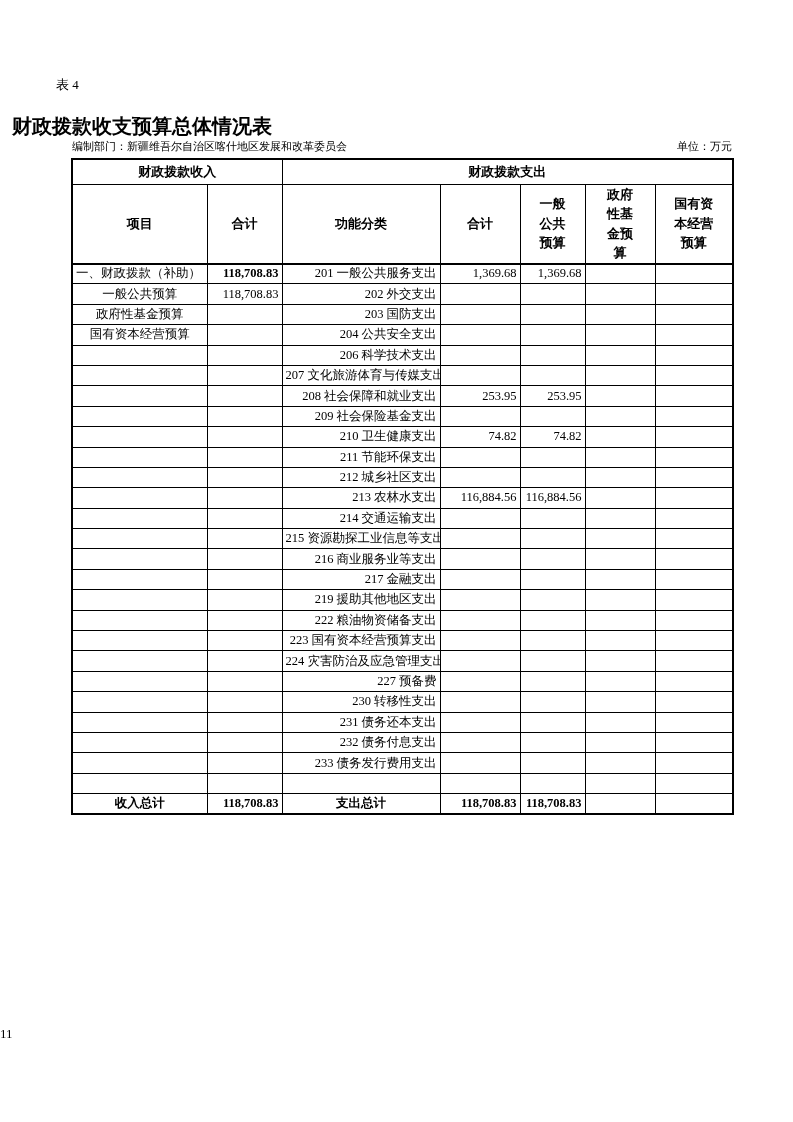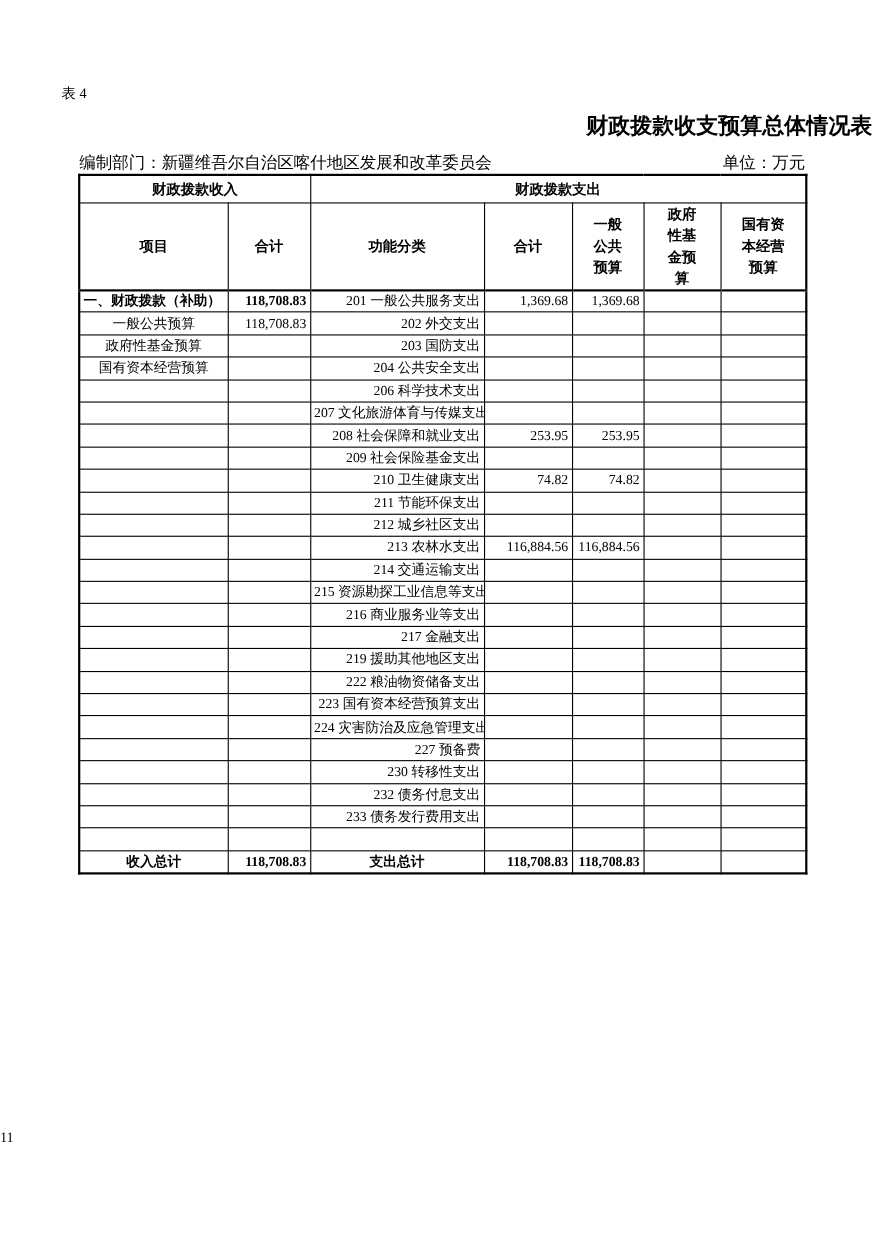--- a/index.html
+++ b/index.html
@@ -11,27 +11,27 @@
     color: #000;
   }
   .page { position: absolute; inset: 0; overflow: hidden; }
 
   .table-label {
     position: absolute; left: 56px; top: 76px;
     font-size: 13px;
   }
   .title {
     position: absolute; left: 0; right: 0; top: 101px;
-    margin: 0; text-align: right;
+    margin: 12px; text-align: left;
     font-size: 20px; font-weight: bold;
   }
   .meta {
     position: absolute; left: 72px; top: 139px; width: 660px;
     display: flex; justify-content: space-between;
-    font-size: 15px;
+    font-size: 11px;
   }
 
   table.budget {
     position: absolute; left: 71px; top: 158px;
     width: 661px;
     border-collapse: collapse; table-layout: fixed;
     border: 2px solid #000;
   }
   th, td {
     border: 1px solid #000;
@@ -44,21 +44,21 @@
   tr.group-row th { height: 25px; }
   tr.cols-row th { height: 41px; }
   thead tr.cols-row th { border-bottom: 2px solid #000; }
 
   tbody td {
     height: 20.4px; font-size: 12.5px; padding: 0 3px;
   }
   .col-item   { text-align: center; }
   .col-func   { text-align: right; }
   .col-income, .col-total, .col-general, .col-fund, .col-capital { text-align: right; }
-  tr.first-row .col-item   { text-align: left; font-weight: bold; }
+  tr.first-row .col-item   { text-align: left; font-weight: normal; }
   tr.first-row .col-income { font-weight: bold; }
   tr.total-row td { font-weight: bold; }
   tr.total-row .col-func { text-align: center; }
 
   .page-number {
     position: absolute; left: 0; right: 0; top: 1026px;
     font-size: 13px;
   }
 </style>
 </head>
@@ -295,20 +295,29 @@
           <td class="col-income"></td>
           <td class="col-func">230 转移性支出</td>
           <td class="col-total"></td>
           <td class="col-general"></td>
           <td class="col-fund"></td>
           <td class="col-capital"></td>
         </tr>
         <tr>
           <td class="col-item"></td>
           <td class="col-income"></td>
+          <td class="col-func">231 债务还本支出</td>
+          <td class="col-total"></td>
+          <td class="col-general"></td>
+          <td class="col-fund"></td>
+          <td class="col-capital"></td>
+        </tr>
+        <tr>
+          <td class="col-item"></td>
+          <td class="col-income"></td>
           <td class="col-func">232 债务付息支出</td>
           <td class="col-total"></td>
           <td class="col-general"></td>
           <td class="col-fund"></td>
           <td class="col-capital"></td>
         </tr>
         <tr>
           <td class="col-item"></td>
           <td class="col-income"></td>
           <td class="col-func">233 债务发行费用支出</td>

